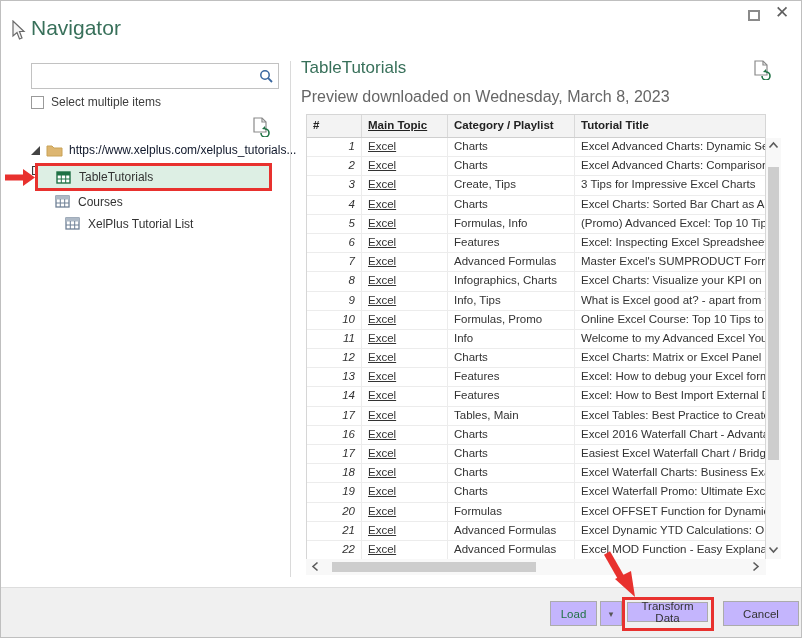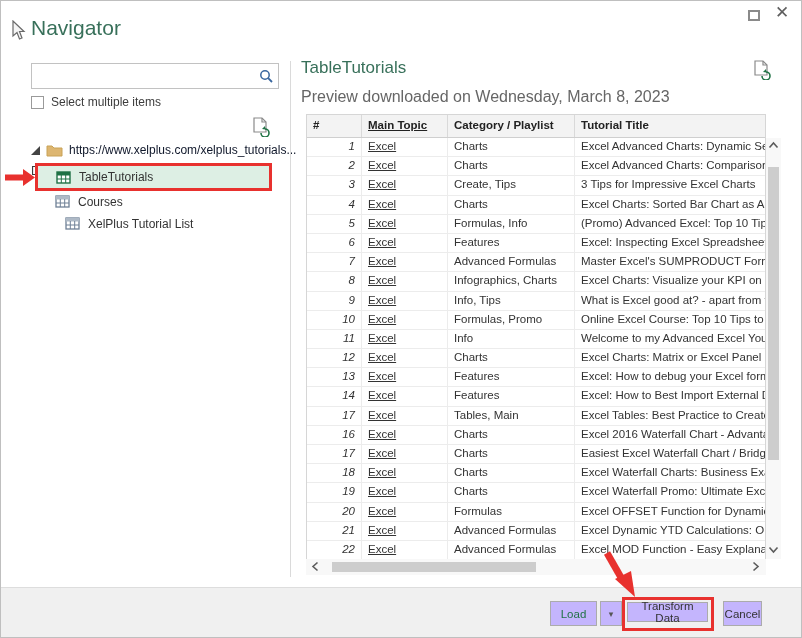--- a/index.html
+++ b/index.html
@@ -67,21 +67,21 @@
   .hs-left{left:3px;top:1px;}
   .hs-right{left:443px;top:1px;}
 
   
   .footer{left:0;top:586px;width:100%;height:50px;background:#f0f0f0;border-top:1px solid #ddd;}
   .btn{position:absolute;top:600px;height:25px;background:#c4b5fd;border:1px solid #ababab;
     font-size:11.5px;color:#333;display:flex;align-items:center;justify-content:center;}
   .btn-load{left:549px;width:47px;color:#217346;}
   .btn-load-drop{left:599px;width:22px;}
   .btn-transform{left:626px;top:601px;width:81px;height:20px;}
-  .btn-cancel{left:722px;width:39px;}
+  .btn-cancel{left:722px;width:76px;}
   .red-box-btn{left:621px;top:596px;width:92px;height:34px;border:3px solid #e8312e;
     pointer-events:none;}
 
   svg{display:block;}
 </style>
 </head>
 <body>
 
 <div class="dialog">
 

